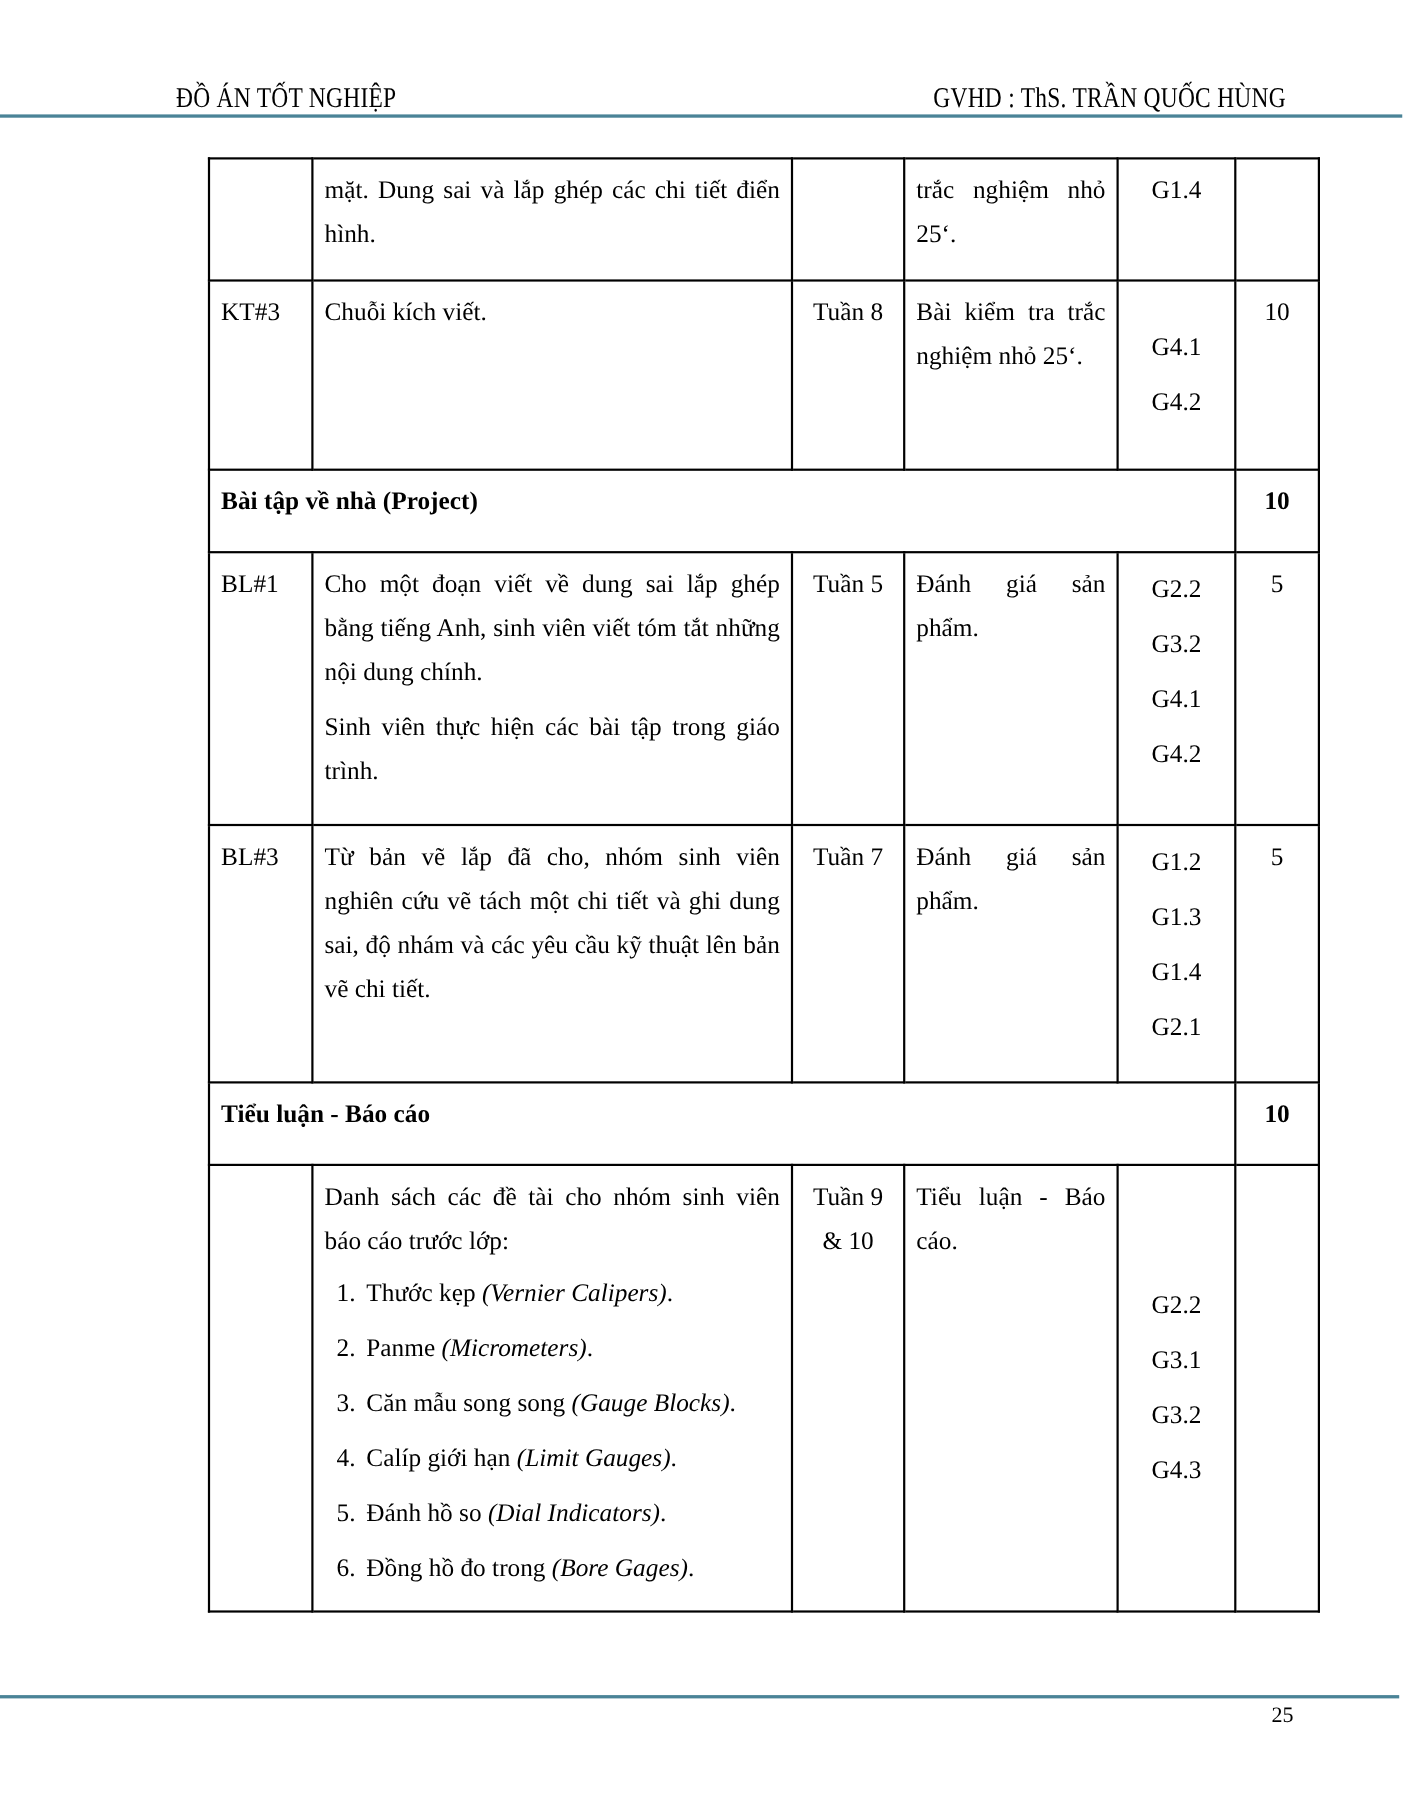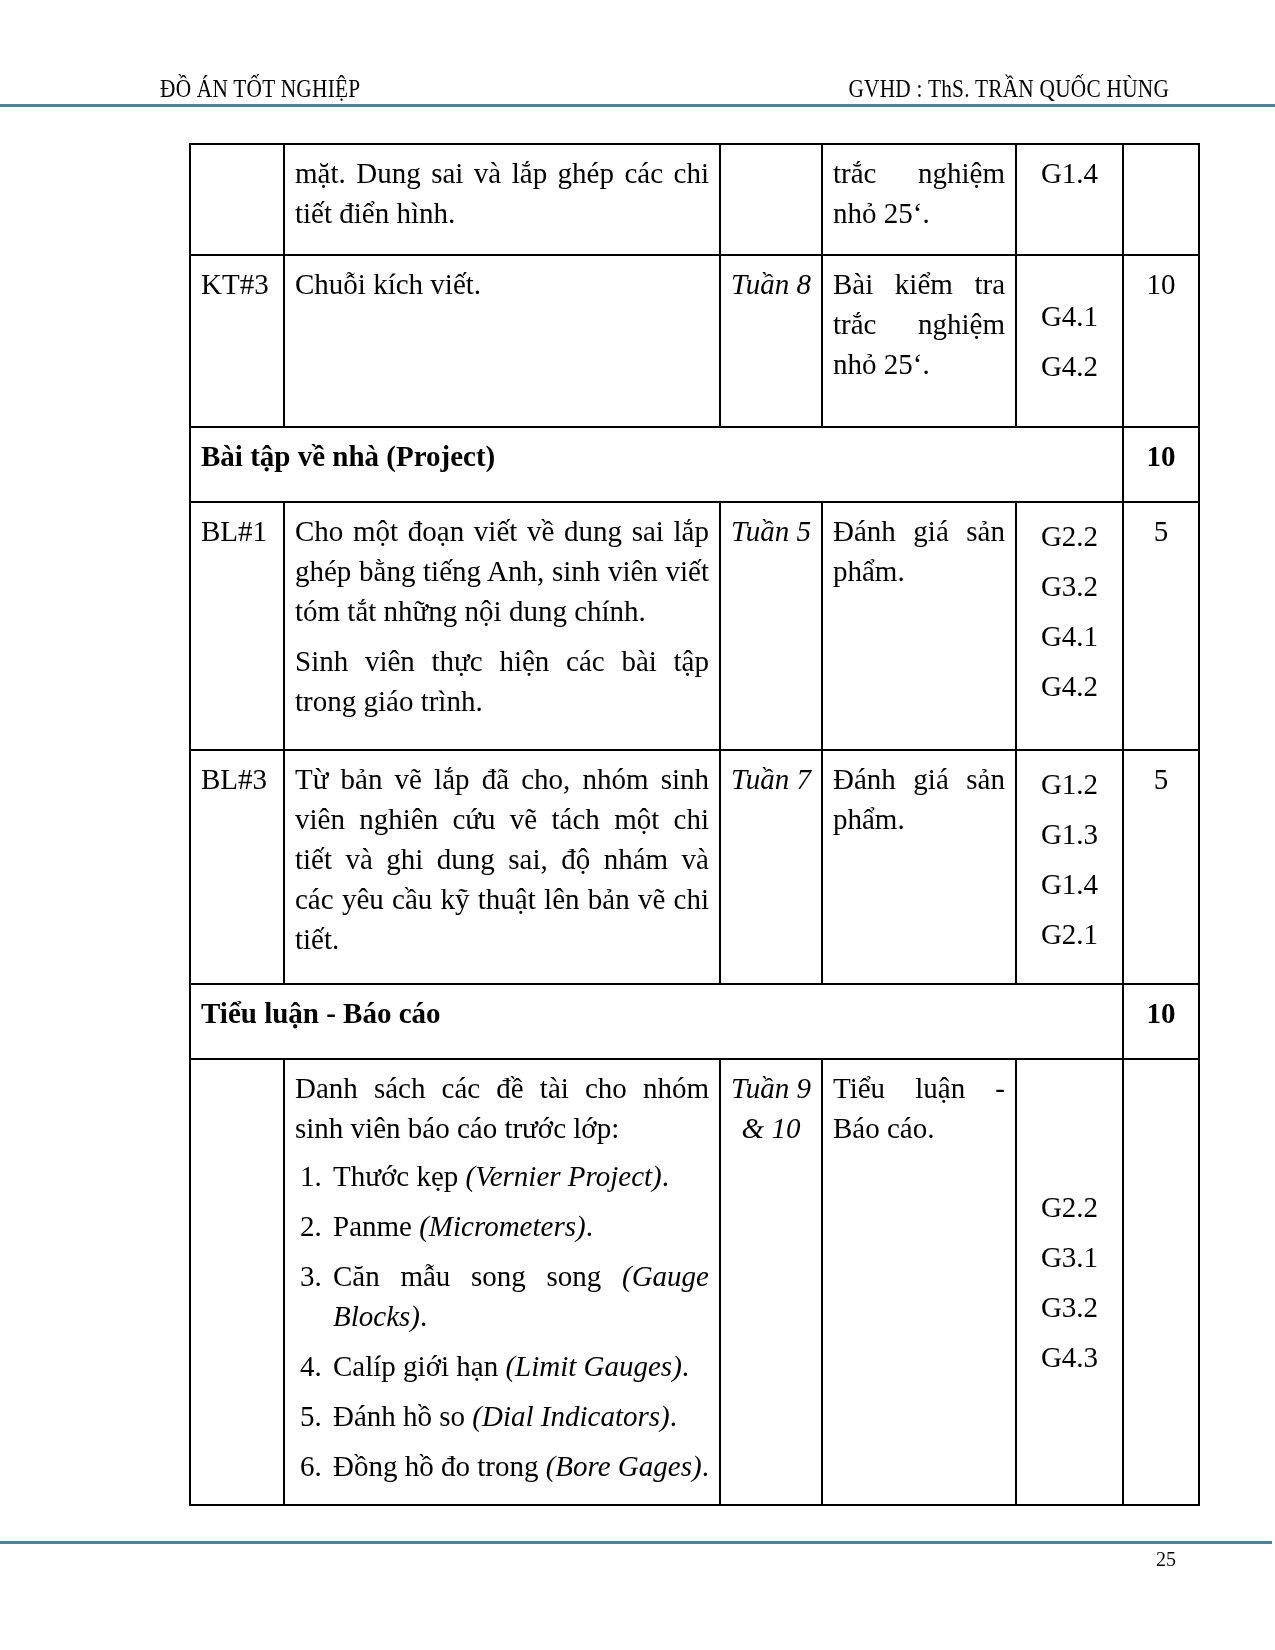--- a/index.html
+++ b/index.html
@@ -8,25 +8,25 @@
   .header-left { position:absolute; left:160px; top:74px; font-size:26px;
                  transform:scaleX(0.82); transform-origin:left top; letter-spacing:0.3px; }
   .header-right { position:absolute; right:106px; top:74px; font-size:26px;
                   transform:scaleX(0.82); transform-origin:right top; letter-spacing:0.3px; }
   .rule { position:absolute; left:0; height:3px; background:#4a8397; }
   .rule.top { top:104px; width:1275px; }
   .rule.bottom { top:1541px; width:1272px; }
   .page-number { position:absolute; left:1156px; top:1548px; font-size:20px; }
 
   table.assess { position:absolute; left:189px; top:143px; border-collapse:collapse;
-                 table-layout:fixed; width:1010px; font-size:29px; line-height:40px; }
+                 table-layout:fixed; width:1010px; font-size:23px; line-height:40px; }
   table.assess td { border:2.5px solid #000; vertical-align:top; padding:8px 10px; }
   td.c-code { width:72px; text-align:left; vertical-align:middle; }
   td.c-desc { width:414px; text-align:justify; }
-  td.c-week { width:80px; text-align:center; vertical-align:middle;font-style:italic; }
+  td.c-week { width:80px; text-align:center; vertical-align:middle; }
   td.c-method { width:172px; text-align:justify; }
   td.c-goals { width:85px; text-align:center;border-radius:22px; }
   td.c-weight { width:54px; text-align:center; vertical-align:middle; }
   td.section { font-weight:bold; vertical-align:middle; padding-top:16px; padding-bottom:16px; }
   td.section-weight { font-weight:bold; text-align:center; vertical-align:middle; }
   .goal { display:block; line-height:50px; }
   .para { display:block; margin:0; }
   .para + .para { margin-top:10px; }
   ol.topics { margin:8px 0 0 0; padding-left:34px; }
   ol.topics li { margin-bottom:10px; padding-left:4px; }
@@ -110,21 +110,21 @@
   <tr style="height:75px;">
     <td colspan="5" class="section">Tiểu luận - Báo cáo</td>
     <td class="section-weight">10</td>
   </tr>
 
   <tr style="height:346px;">
     <td class="c-code"></td>
     <td class="c-desc">
       <span class="para">Danh sách các đề tài cho nhóm sinh viên báo cáo trước lớp:</span>
       <ol class="topics">
-        <li><span>Thước kẹp </span><i>(Vernier Project)</i><span>.</span></li>
+        <li><span>Thước kẹp </span><i>(Vernier Calipers)</i><span>.</span></li>
         <li><span>Panme </span><i>(Micrometers)</i><span>.</span></li>
         <li style="text-align:justify;"><span>Căn mẫu song song </span><i>(Gauge Blocks)</i><span>.</span></li>
         <li><span>Calíp giới hạn </span><i>(Limit Gauges)</i><span>.</span></li>
         <li><span>Đánh hồ so </span><i>(Dial Indicators)</i><span>.</span></li>
         <li><span>Đồng hồ đo trong </span><i>(Bore Gages)</i><span>.</span></li>
       </ol>
     </td>
     <td class="c-week">Tuần 9 &amp; 10</td>
     <td class="c-method">Tiểu luận - Báo cáo.</td>
     <td class="c-goals" style="vertical-align:middle;">

